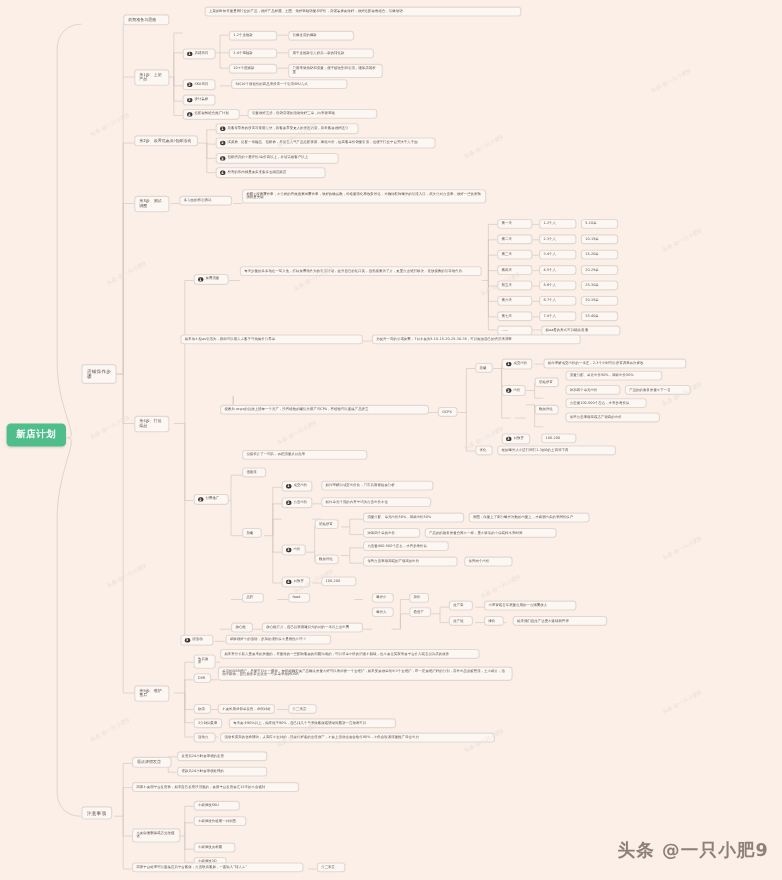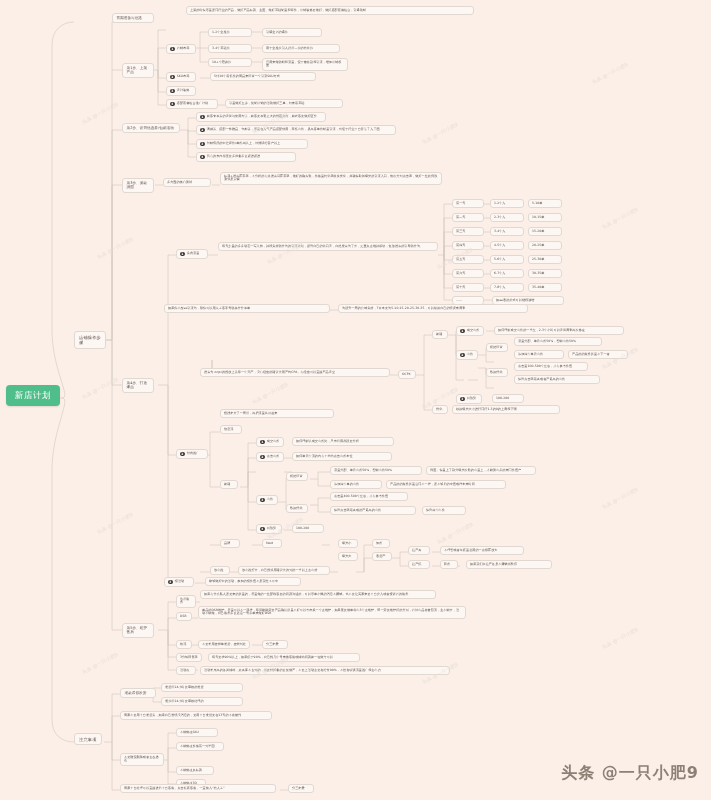--- a/index.html
+++ b/index.html
@@ -33,21 +33,21 @@
     white-space: normal;
     word-break: break-all;
     display: flex;
     align-items: center;
   }
   .node.root {
     background: #4fbe8a;
     border: none;
     color: #ffffff;
     font-size: 8.5px;
-    font-weight: normal;
+    font-weight: bold;
     border-radius: 4px;
     padding: 5px 7px;
     justify-content: center;
     letter-spacing: 0.6px;
     box-shadow: 0 1px 2px rgba(0,0,0,0.10);
   }
   .node.l1 {
     font-size: 4.2px;
     padding: 2.5px 4px;
     letter-spacing: 0.2px;

